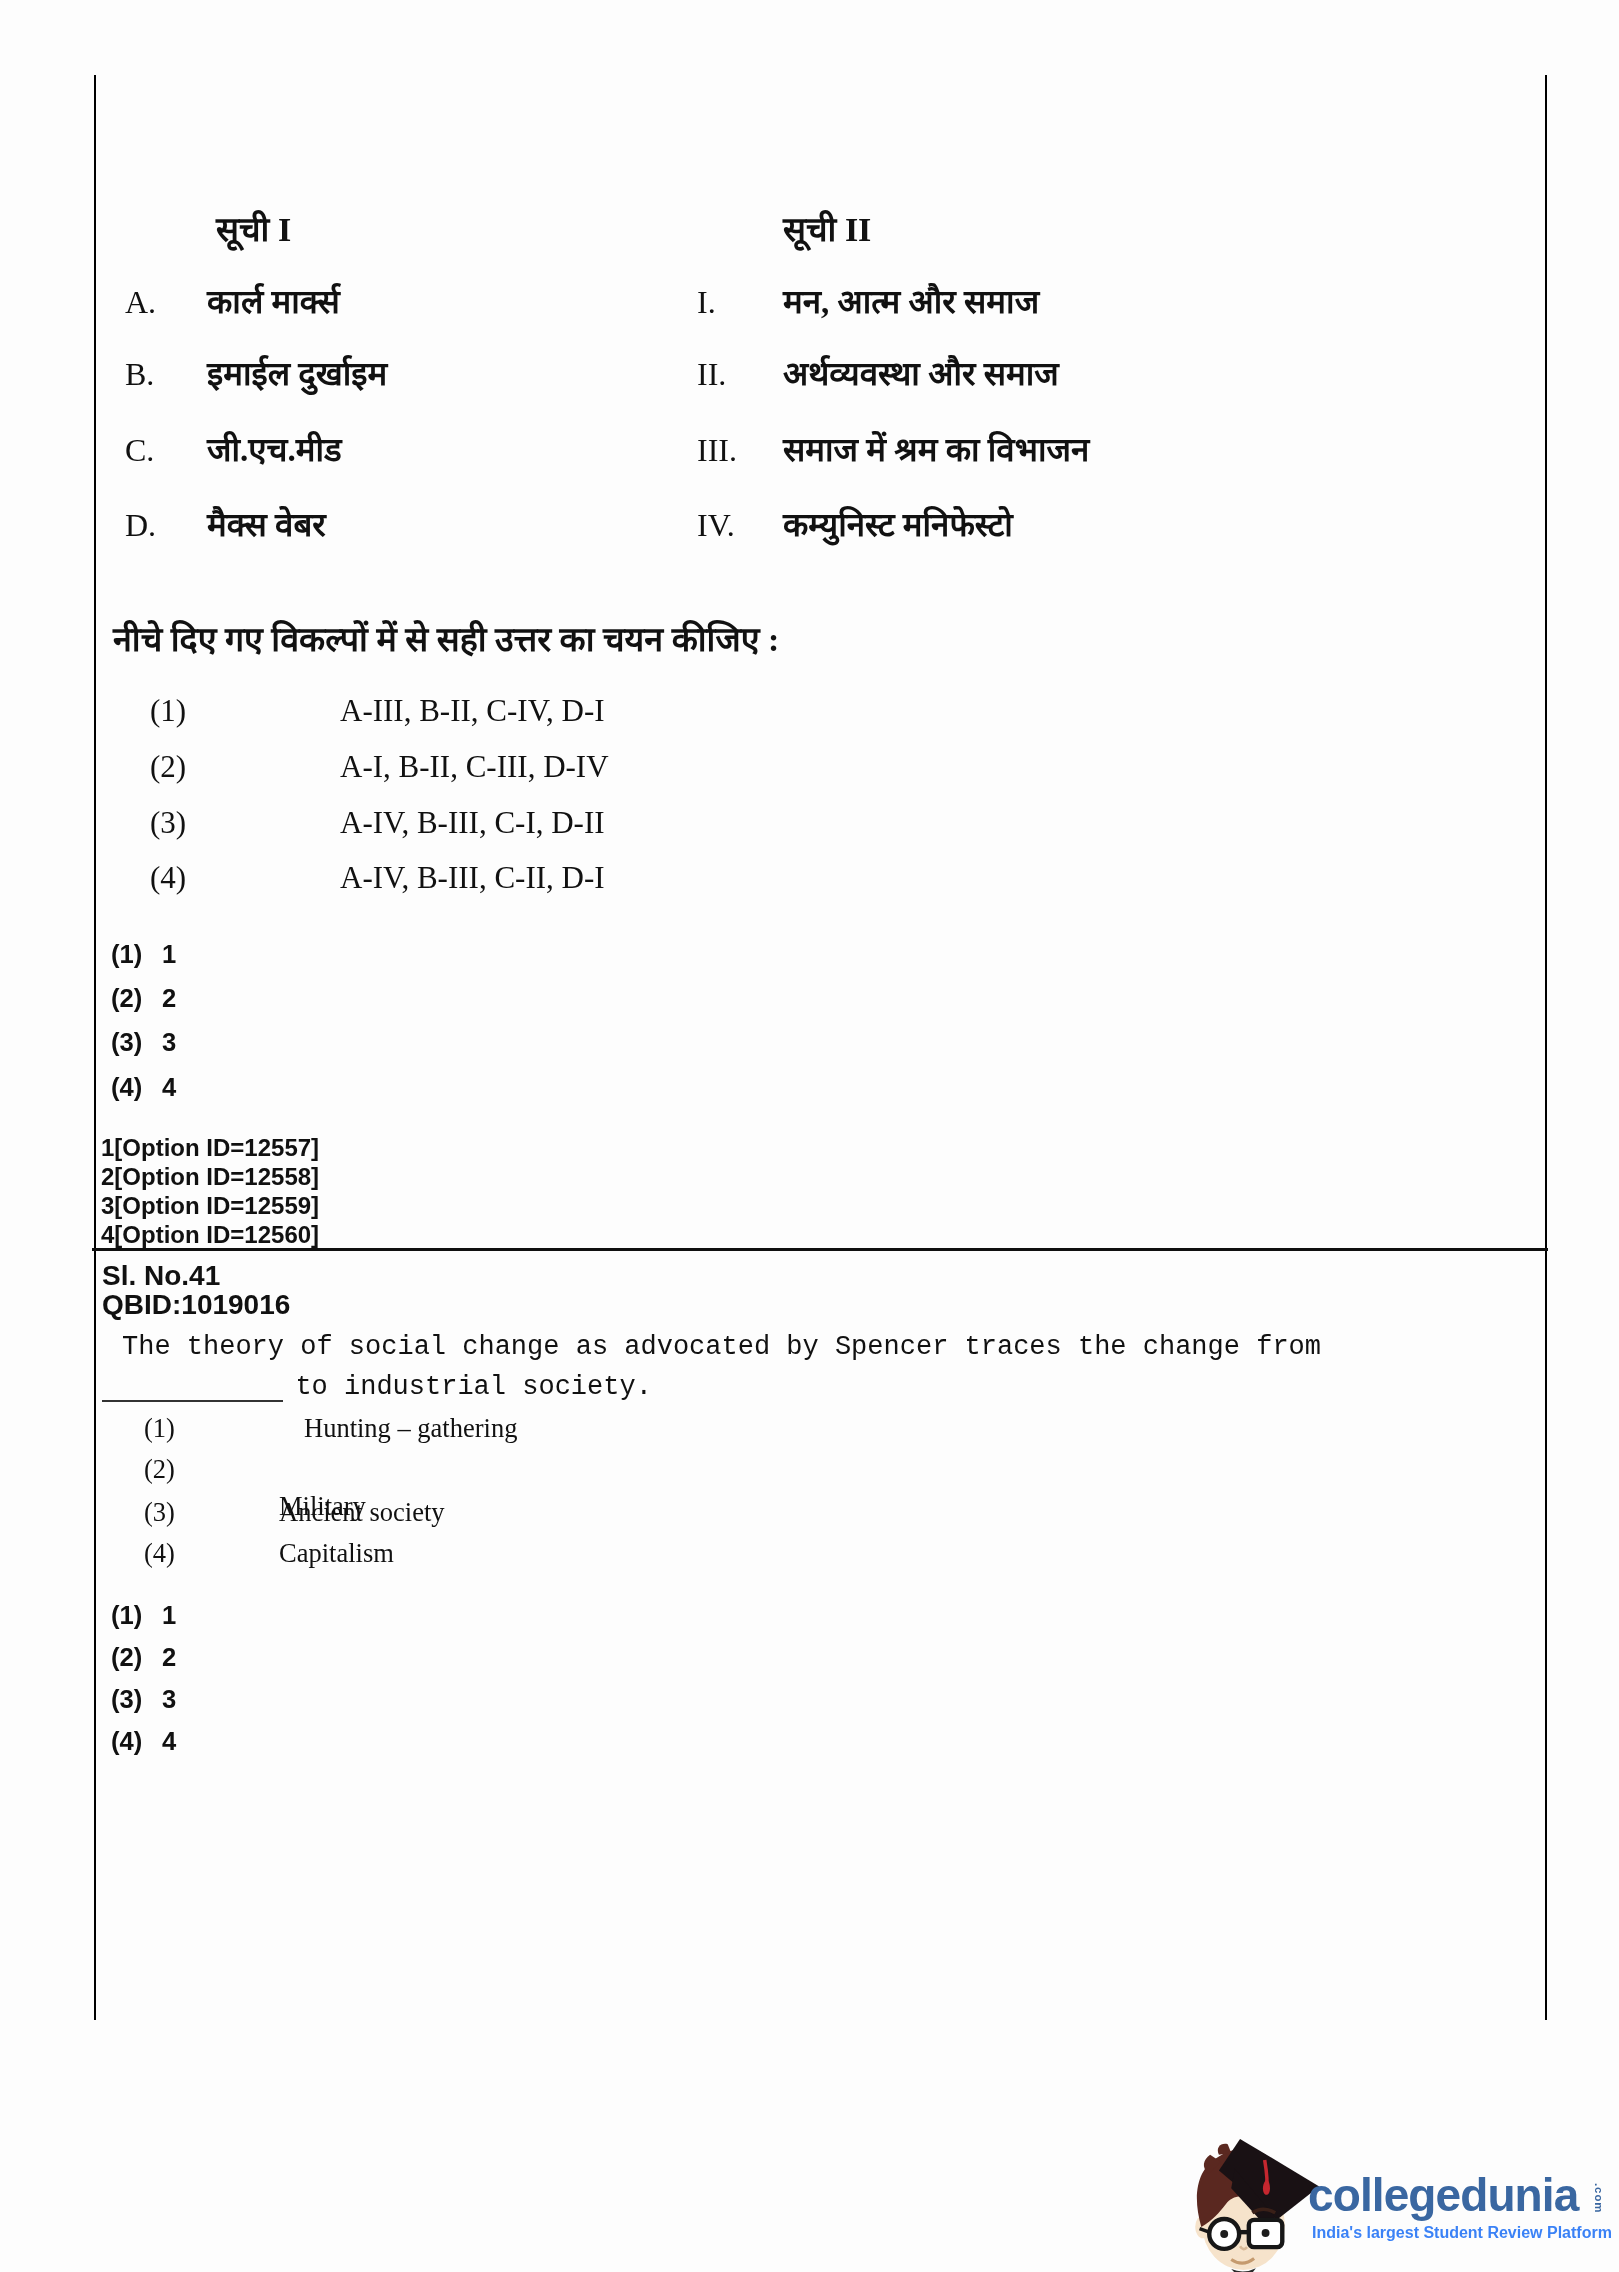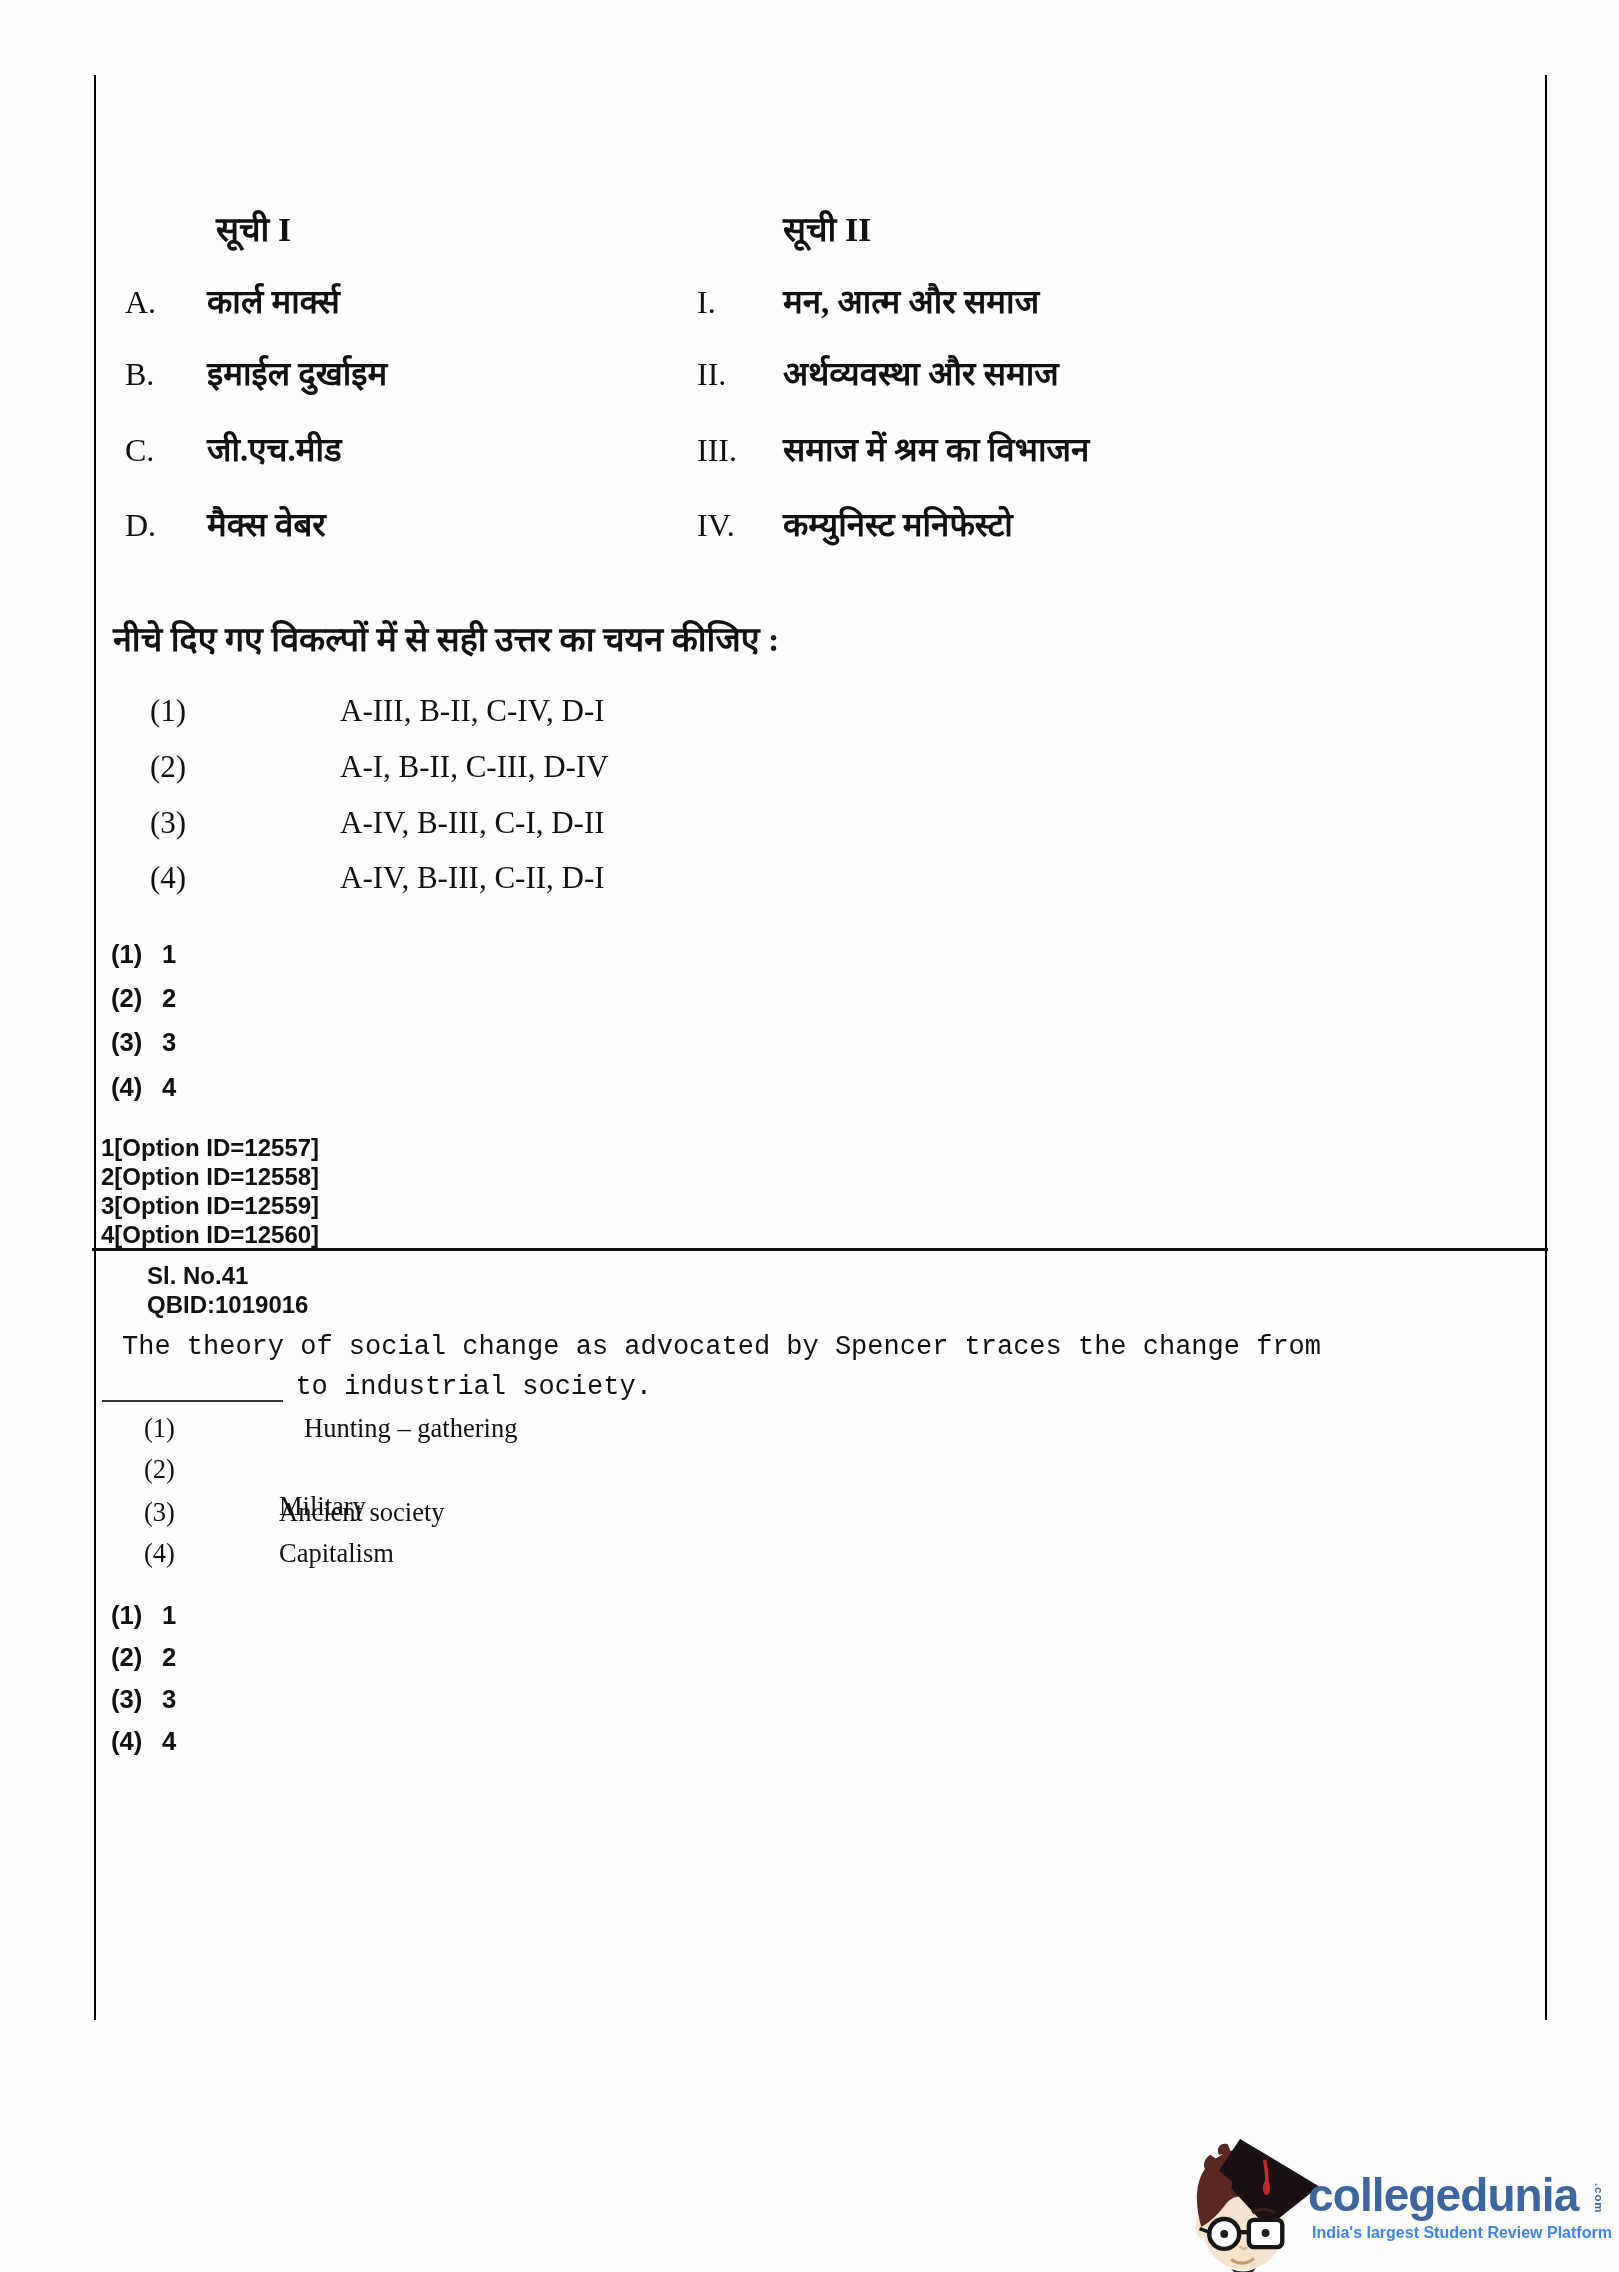--- a/index.html
+++ b/index.html
@@ -17,21 +17,21 @@
   .hdivider{position:absolute;height:2.6px;background:#101010;}
   
   .dev{font-family:"Liberation Serif", serif;font-weight:700;font-size:34px;line-height:1.15;}
   .dev-item{font-family:"Liberation Serif", serif;font-weight:700;font-size:33px;}
   .rlabel{font-family:"Liberation Serif", serif;font-size:32px;}
   .opt-serif{font-family:"Liberation Serif", serif;font-size:31px;}
   .q2-serif{font-family:Liberation Mono, monospace;font-size:27px;}
   .q2-opt{font-family:"Liberation Serif", serif;font-size:26.5px;}
   .bold-sans{font-family:"Liberation Sans", sans-serif;font-weight:700;font-size:25.6px;}
   .optid{font-family:"Liberation Sans", sans-serif;font-weight:700;font-size:24px;line-height:29px;}
-  .meta{font-family:"Liberation Sans", sans-serif;font-weight:700;font-size:24px;line-height:29px;margin-left:45px;}
+  .meta{font-family:"Liberation Sans", sans-serif;font-weight:700;font-size:28px;line-height:29px;}
   .ans-num{display:inline-block;min-width:51px;}
   .blankline{display:inline-block;width:181px;height:30px;border-bottom:2.6px solid #333;vertical-align:bottom;margin-right:12.4px;}
   
   .brand{font-family:"Liberation Sans", sans-serif;font-weight:700;font-size:46px;letter-spacing:-0.9px;}
   .brand-suffix{font-family:"Liberation Sans", sans-serif;font-weight:700;font-size:11.5px;writing-mode:vertical-rl;letter-spacing:0.9px;}
   .tagline{font-family:"Liberation Sans", sans-serif;font-weight:700;font-size:16px;}
 </style>
 </head>
 <body>
 

